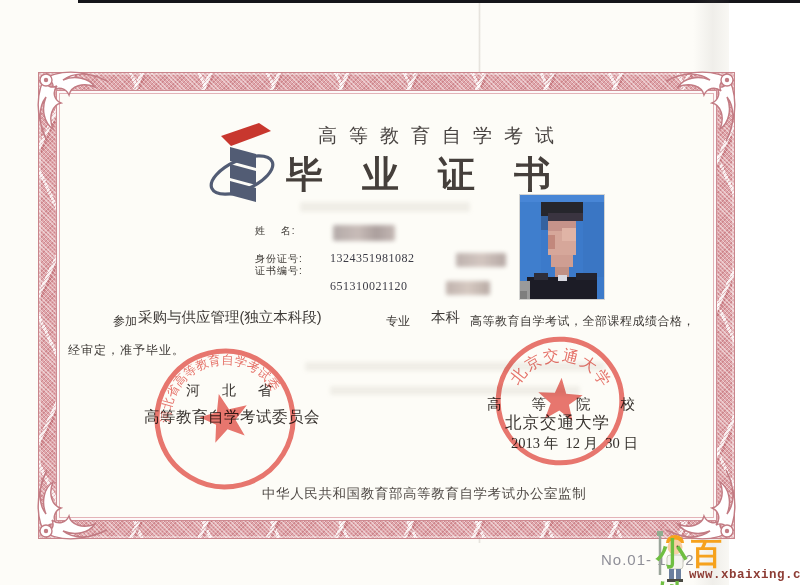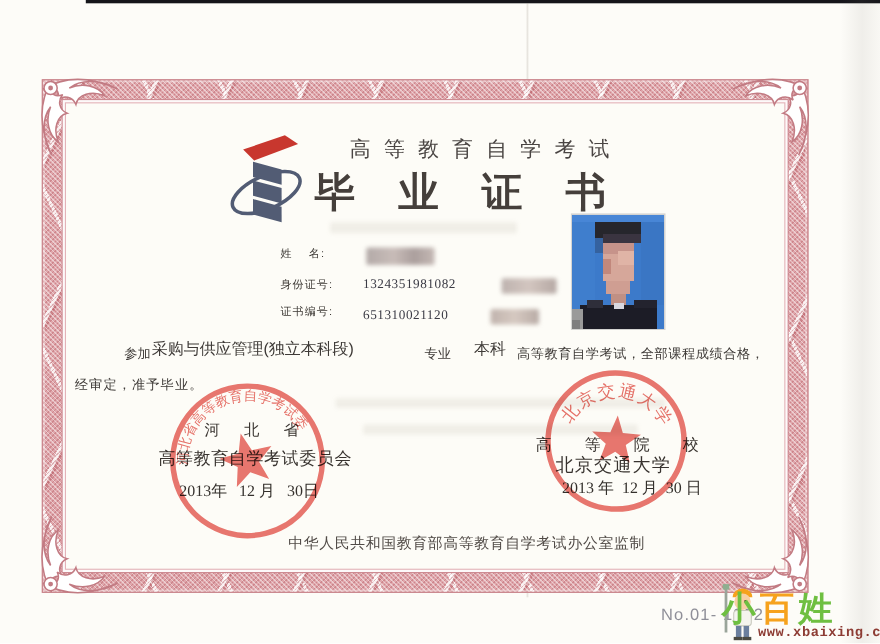--- a/index.html
+++ b/index.html
@@ -1,18 +1,18 @@
 <!DOCTYPE html>
 <html><head>
 <meta charset="utf-8">
 <style>
   html,body{margin:0;padding:0;}
   body{width:800px;height:585px;overflow:hidden;background:#fff;
        font-family:"Liberation Sans",sans-serif;-webkit-font-smoothing:antialiased;}
-  #stage{position:relative;width:800px;height:585px;background:#fdfcf8;}
+  #stage{position:relative;width:729px;height:585px;background:#fdfcf8;}
   .abs{position:absolute;}
   .pre{white-space:pre;}
 
   
   #top-strip{left:78px;top:0;width:722px;height:3px;background:#15151a;}
   #right-shade{right:0;top:0;width:36px;height:585px;
     background:linear-gradient(to right,rgba(120,115,108,0) 0,rgba(120,115,108,.10) 55%,rgba(120,115,108,.03) 100%);}
   #fold-line{left:478px;top:3px;width:3px;height:540px;
     background:linear-gradient(to right,rgba(150,140,128,0),rgba(150,140,128,.22),rgba(150,140,128,0));}
 
@@ -45,21 +45,21 @@
   .field-label{font-size:10px;color:#3c3834;letter-spacing:1px;}
   .field-value{font-family:"Liberation Serif",serif;font-size:12px;color:#3b3b45;letter-spacing:.5px;}
   .blur-block{filter:blur(2px);border-radius:2px;}
   #name-row-label{left:255px;top:224px;}
   #name-blur{left:333px;top:225px;width:62px;height:16px;
     background:linear-gradient(90deg,#b3aaa8,#c8bcb8 40%,#ab9f9d 70%,#c4b8b4);}
   #id-row-label{left:255px;top:252px;}
   #id-value{left:330px;top:251px;}
   #id-blur{left:456px;top:253px;width:50px;height:14px;
     background:linear-gradient(90deg,#bdb2ae,#d3c6c0 50%,#b5a8a4);}
-  #certno-row-label{left:255px;top:276px;}
+  #certno-row-label{left:255px;top:264px;}
   #certno-value{left:330px;top:279px;}
   #certno-blur{left:446px;top:281px;width:44px;height:14px;
     background:linear-gradient(90deg,#c0b3ad,#d6c9c1 50%,#b8aba5);}
 
   
   #photo{left:520px;top:195px;width:84px;height:104px;box-shadow:0 0 0 1px rgba(90,90,100,.25);}
 
   
   .body-text{font-size:12px;color:#3e3a37;text-align:center;}
   .entry-text{font-size:14.5px;color:#3e3a37;}
@@ -204,21 +204,20 @@
 
   <span class="abs body-text" id="body-prefix">参加</span>
   <span class="abs entry-text" id="body-major">采购与供应管理(独立本科段)</span>
   <span class="abs body-text" id="body-major-suffix">专业</span>
   <span class="abs entry-text" id="body-level">本科</span>
   <span class="abs body-text" id="body-rest">高等教育自学考试，全部课程成绩合格，</span>
   <span class="abs body-text" id="body-line2">经审定，准予毕业。</span>
 
   <div class="abs auth-text" id="left-region">河 北 省</div>
   <div class="abs auth-text" id="left-committee">高等教育自学考试委员会</div>
-  <div class="abs date-text pre" id="left-date">2013年   12 月   30日</div>
 
   <div class="abs auth-text" id="right-type">高 等 院 校</div>
   <div class="abs auth-text" id="right-university">北京交通大学</div>
   <div class="abs date-text pre" id="right-date">2013 年  12 月  30 日</div>
 
   <div class="abs seal" id="left-seal">
     <svg width="156" height="156" viewBox="0 0 170 170">
       <defs>
           <path id="arcL" d="M25.9,74.6 A60,60 0 0 1 144.1,74.6" fill="none"></path>
         </defs>

